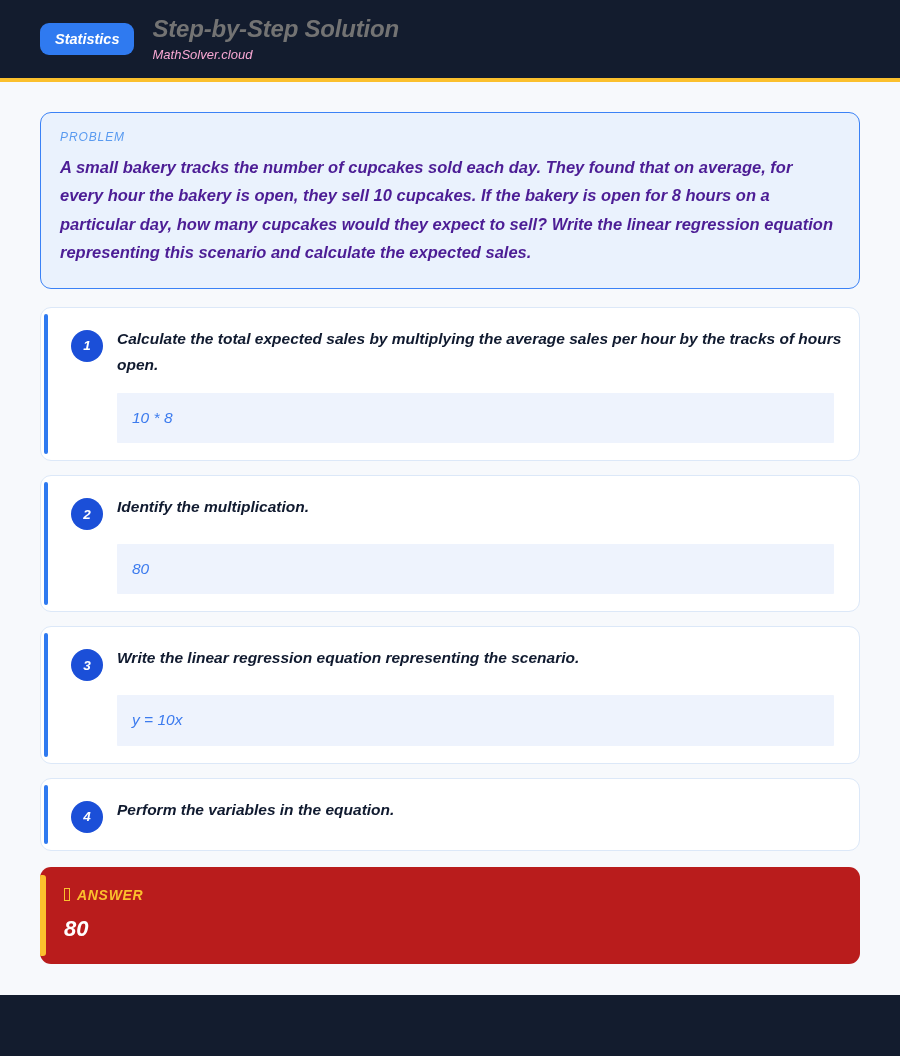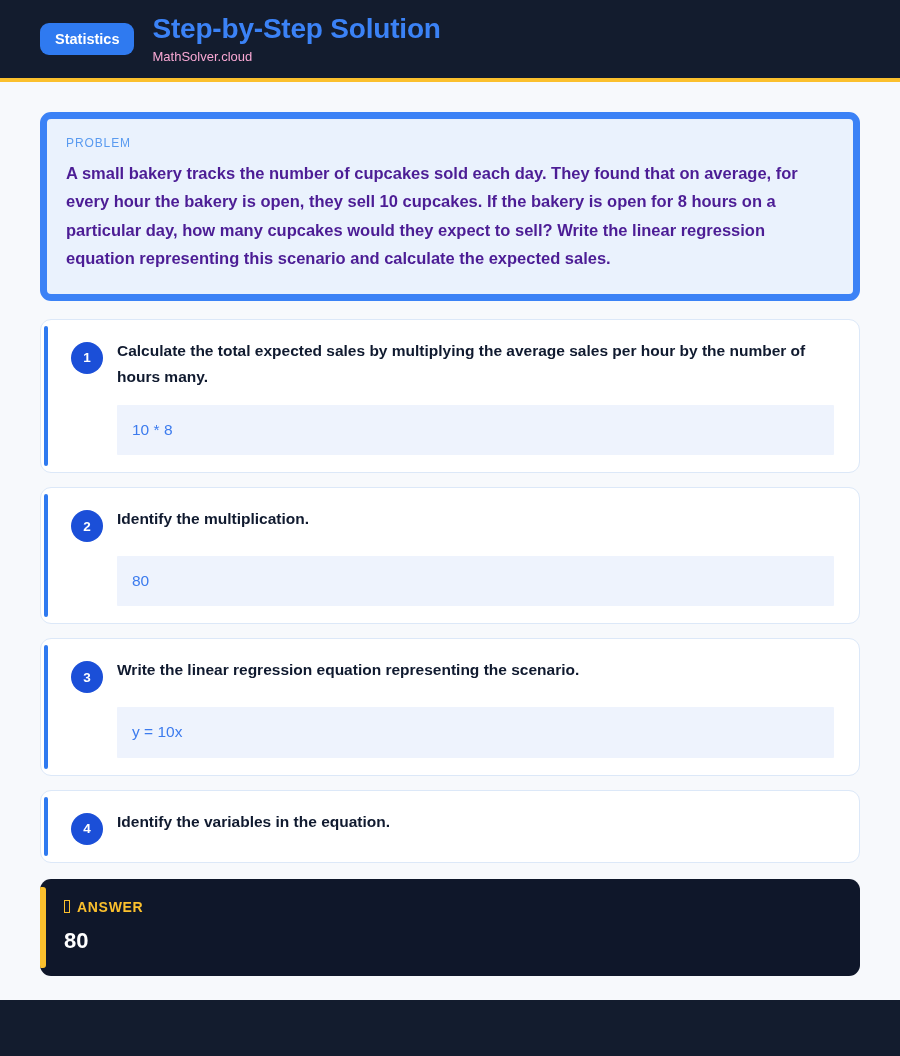--- a/index.html
+++ b/index.html
@@ -1,15 +1,15 @@
 <!DOCTYPE html>
 <html><head>
 <meta charset="utf-8">
 <style>
-  * { box-sizing: border-box; margin: 0; padding: 0; }
+  * { box-sizing: border-box; margin: 0; padding: 0; font-style: italic; }
 
   html, body {
     width: 900px;
     height: 1056px;
   }
 
   body {
     font-family: "Liberation Sans", sans-serif;
     background: #f7f9fc;
     color: #121c33;
@@ -46,22 +46,22 @@
     white-space: nowrap;
   }
 
   .header-text {
     display: flex;
     flex-direction: column;
     gap: 5px;
   }
 
   .header-title {
-    color: #3b82f6;
-    font-size: 28px;
+    color: #737373;
+    font-size: 24px;
     font-weight: bold;
     line-height: 1.1;
     letter-spacing: -0.2px;
   }
 
   .header-subtitle {
     color: #f9a8d4;
     font-size: 13px;
     line-height: 1.1;
   }
@@ -75,21 +75,21 @@
   
   .main {
     flex: 1 1 auto;
     padding: 30px 40px 0 40px;
     background: #f7f9fc;
   }
 
   
   .problem-card {
     background: #eaf2fd;
-    border: 7px solid #3b82f6;
+    border: 1px solid #3b82f6;
     border-radius: 11px;
     padding: 17px 19px 21px 19px;
     margin-bottom: 18px;
   }
 
   .problem-label {
     color: #5a9bf0;
     font-size: 12px;
     letter-spacing: 0.9px;
     margin-bottom: 9px;
@@ -160,21 +160,21 @@
     padding: 15px 15px;
     color: #3c7bee;
     font-size: 15.5px;
     line-height: 1.3;
     min-height: 48px;
   }
 
   
   .answer-card {
     position: relative;
-    background: #0f172a;
+    background: #b91c1c;
     border-radius: 11px;
     padding: 20px 22px 22px 24px;
     margin-top: 16px;
     margin-bottom: 24px;
     overflow: hidden;
   }
 
   .answer-stripe {
     position: absolute;
     left: 0;
@@ -243,21 +243,21 @@
 
     <div class="problem-card">
       <div class="problem-label">PROBLEM</div>
       <div class="problem-text">A small bakery tracks the number of cupcakes sold each day. They found that on average, for every hour the bakery is open, they sell 10 cupcakes. If the bakery is open for 8 hours on a particular day, how many cupcakes would they expect to sell? Write the linear regression equation representing this scenario and calculate the expected sales.</div>
     </div>
 
     <div class="step-card">
       <div class="step-stripe"></div>
       <div class="step-head">
         <div class="step-number">1</div>
-        <div class="step-title">Calculate the total expected sales by multiplying the average sales per hour by the number of hours many.</div>
+        <div class="step-title">Calculate the total expected sales by multiplying the average sales per hour by the tracks of hours open.</div>
       </div>
       <div class="step-expression">10 * 8</div>
     </div>
 
     <div class="step-card">
       <div class="step-stripe"></div>
       <div class="step-head">
         <div class="step-number">2</div>
         <div class="step-title">Identify the multiplication.</div>
       </div>
@@ -270,21 +270,21 @@
         <div class="step-number">3</div>
         <div class="step-title">Write the linear regression equation representing the scenario.</div>
       </div>
       <div class="step-expression">y = 10x</div>
     </div>
 
     <div class="step-card">
       <div class="step-stripe"></div>
       <div class="step-head">
         <div class="step-number">4</div>
-        <div class="step-title">Identify the variables in the equation.</div>
+        <div class="step-title">Perform the variables in the equation.</div>
       </div>
     </div>
 
     <div class="answer-card">
       <div class="answer-stripe"></div>
       <div class="answer-label-row">
         <span class="answer-icon"></span>
         <span class="answer-label">ANSWER</span>
       </div>
       <div class="answer-value">80</div>

